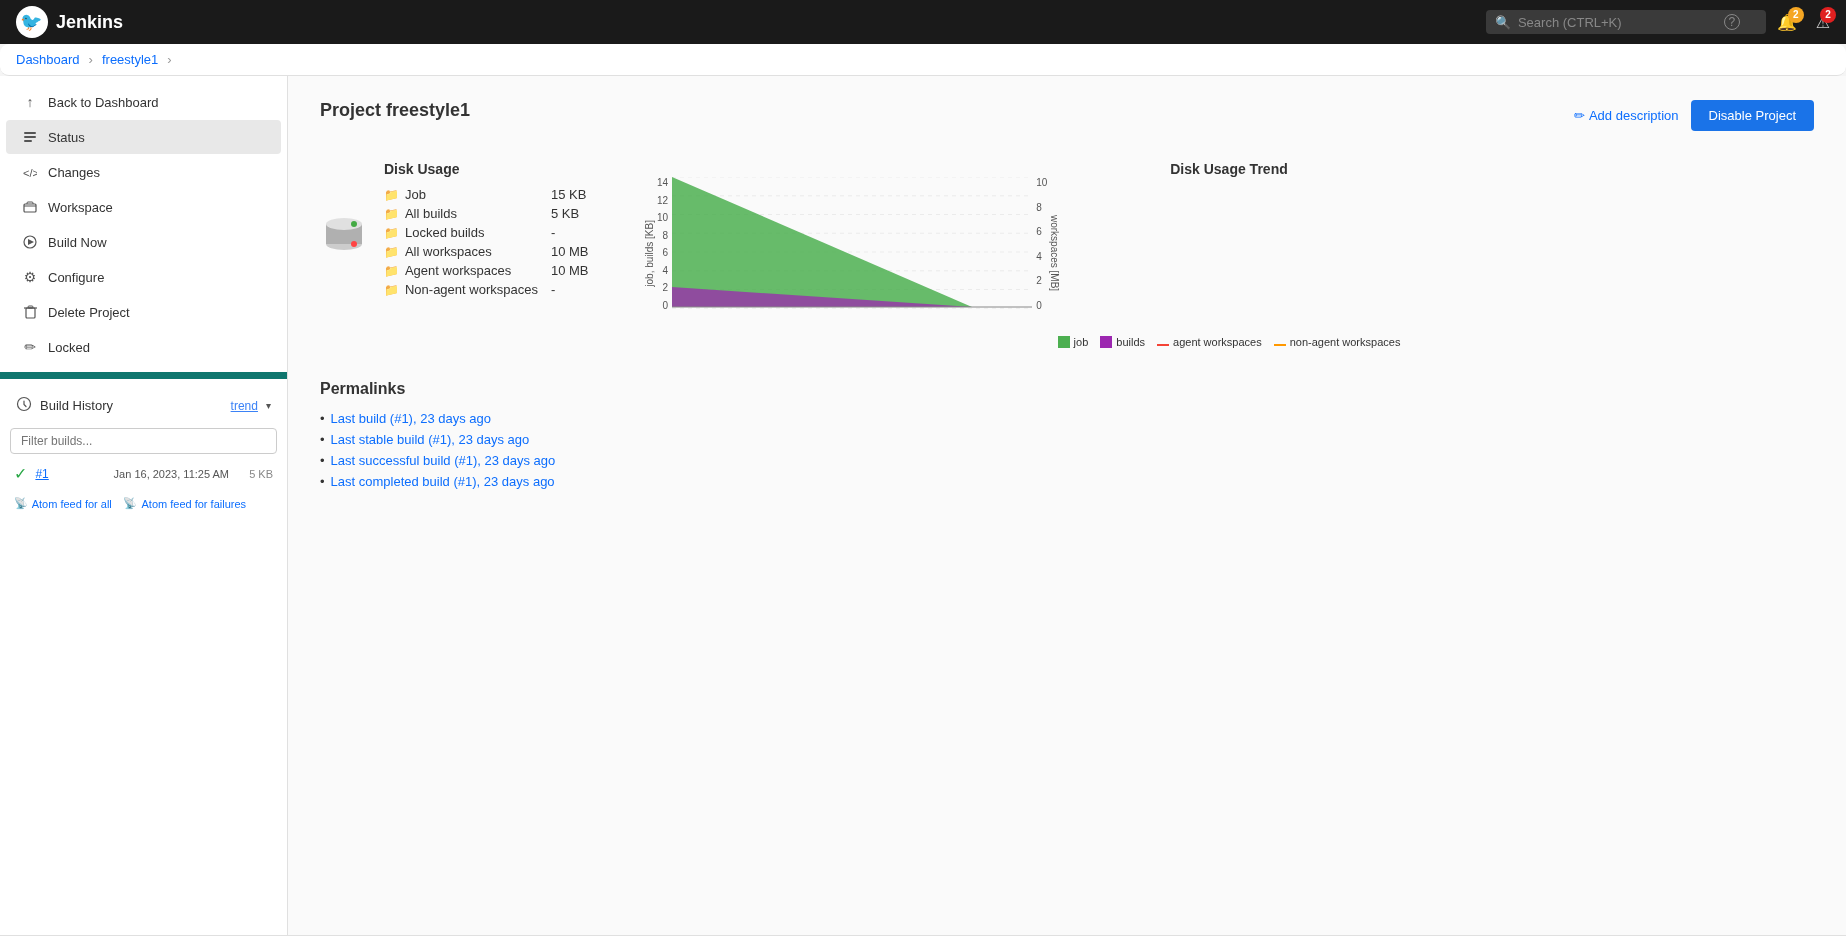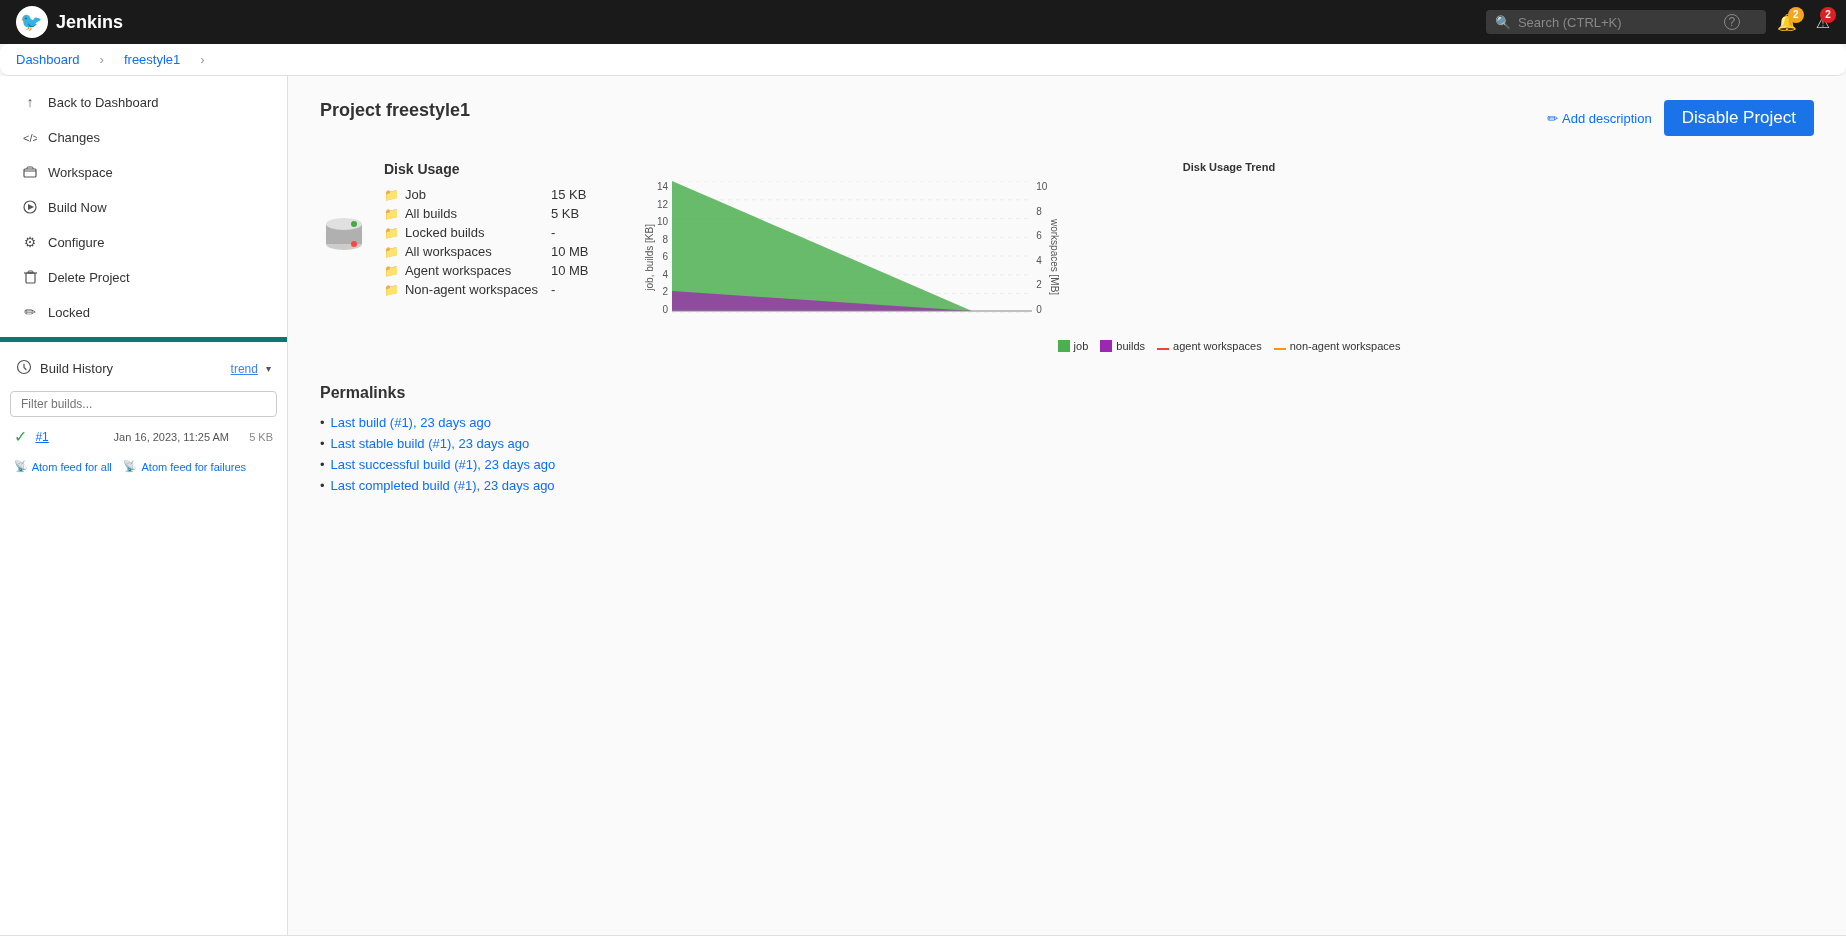--- a/index.html
+++ b/index.html
@@ -76,21 +76,21 @@
     }
     .badge-red { background: #e02020; }
 
     
     .breadcrumb {
       background: #fff;
       border-bottom: 1px solid #e0e0e0;
       padding: 8px 16px;
       display: flex;
       align-items: center;
-      gap: 20px;
+      gap: 9px;
       font-size: 13px;
       border-radius: 9px;
     }
     .breadcrumb a {
       color: #0d6efd;
       text-decoration: none;
     }
     .breadcrumb-sep { color: #999; }
 
     
@@ -126,21 +126,21 @@
     .sidebar-icon {
       width: 16px;
       height: 16px;
       display: flex; align-items: center; justify-content: center;
       font-size: 14px;
       flex-shrink: 0;
       color: #555;
     }
     .sidebar-section {
       margin-top: 8px;
-      border-top: 5px solid #0f766e;
+      border-top: 7px solid #0f766e;
       padding-top: 8px;
     }
     .build-history-header {
       display: flex;
       align-items: center;
       padding: 9px 16px;
       gap: 8px;
     }
     .build-history-label {
       font-size: 13px;
@@ -218,21 +218,21 @@
       font-size: 13px;
       text-decoration: none;
       display: flex; align-items: center; gap: 4px;
     }
     .disable-btn {
       background: #1a73e8;
       color: #fff;
       border: none;
       padding: 8px 18px;
       border-radius: 4px;
-      font-size: 17px;
+      font-size: 13px;
       cursor: pointer;
       font-weight: 500;
     }
 
     
     .disk-usage-section {
       display: flex;
       gap: 40px;
       align-items: flex-start;
       margin-bottom: 32px;
@@ -260,22 +260,22 @@
     .disk-row-value { color: #333; font-size: 13px; }
     .folder-icon { color: #888; font-size: 12px; }
 
     
     .chart-container {
       flex: 1;
     }
     .chart-title {
       text-align: center;
       font-weight: bold;
-      font-size: 11px;
-      margin-bottom: 8px;
+      font-size: 14px;
+      margin-bottom: 0;
     }
     .y-axis-left {
       display: flex;
       flex-direction: column;
       justify-content: space-between;
       height: 150px;
       text-align: right;
       font-size: 10px;
       color: #555;
       padding-right: 4px;
@@ -385,20 +385,30 @@
   <span class="breadcrumb-sep">›</span>
 </div>
 
 <div class="main-layout">
 
   <aside class="sidebar">
 
     <a class="sidebar-item" href="#">
       <span class="sidebar-icon">↑</span>
       <span>Back to Dashboard</span>
+    </a>
+    <a class="sidebar-item active" href="#">
+      <span class="sidebar-icon">
+        <svg width="14" height="14" viewBox="0 0 14 14" fill="none">
+            <rect x="1" y="2" width="12" height="2" rx="1" fill="#555"></rect>
+            <rect x="1" y="6" width="12" height="2" rx="1" fill="#555"></rect>
+            <rect x="1" y="10" width="8" height="2" rx="1" fill="#555"></rect>
+          </svg>
+      </span>
+      <span>Status</span>
     </a>
     <a class="sidebar-item" href="#">
       <span class="sidebar-icon">
         <svg width="14" height="14" viewBox="0 0 14 14" fill="none">
             <text x="0" y="12" font-size="11" fill="#555">&lt;/&gt;</text>
           </svg>
       </span>
       <span>Changes</span>
     </a>
     <a class="sidebar-item" href="#">

